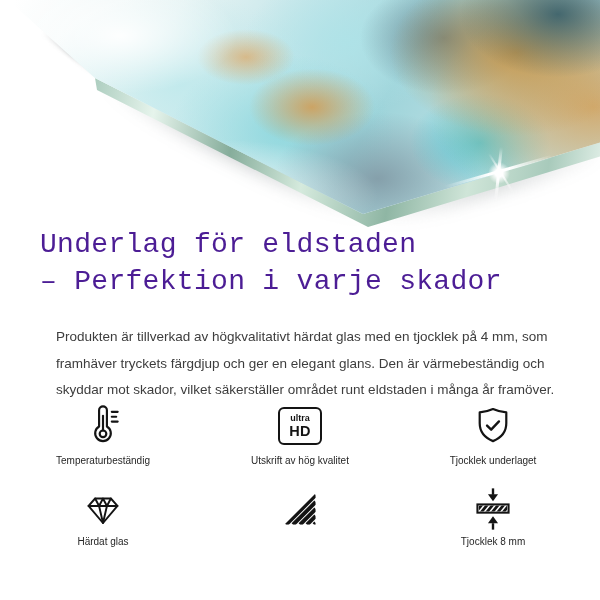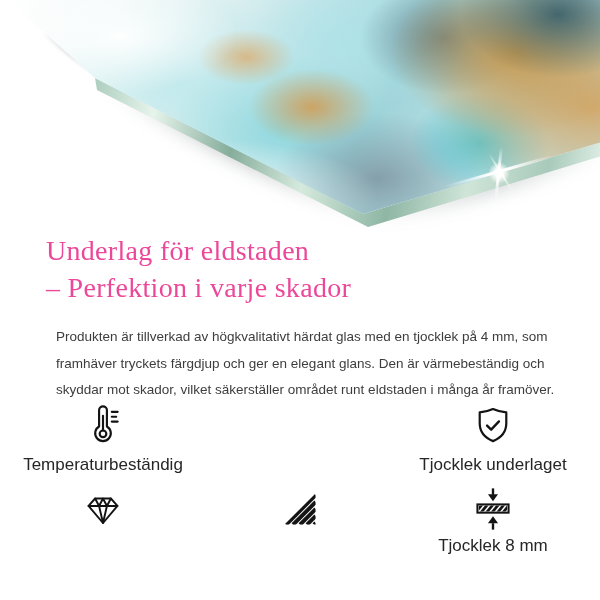--- a/index.html
+++ b/index.html
@@ -46,34 +46,34 @@
   .sp-ray-v{position:absolute;left:497px;top:147px;width:3px;height:54px;transform:rotate(6deg);
        background:linear-gradient(180deg, rgba(255,255,255,0), #fff 40%, #fff 60%, rgba(255,255,255,0));
        filter:blur(.6px);}
   .sp-ray-d{position:absolute;left:478px;top:172px;width:46px;height:2px;transform:rotate(58deg);
        background:linear-gradient(90deg, rgba(255,255,255,0), #fff 50%, rgba(255,255,255,0));
        filter:blur(.7px);}
   .sp-core{position:absolute;left:488px;top:162px;width:22px;height:22px;
        background:radial-gradient(circle, #fff 0 25%, rgba(255,255,255,0) 70%);}
 
   
-  .title{position:absolute;left:40px;top:226px;margin:6px;
-       font-family:Liberation Serif, serif;font-weight:400;
-       font-size:28px;line-height:37px;color:#ec4899;letter-spacing:.3px;}
+  .title{position:absolute;left:40px;top:226px;margin:0;
+       font-family:Liberation Mono, monospace;font-weight:400;
+       font-size:28px;line-height:37px;color:#4c1d95;letter-spacing:.3px;}
   .desc{position:absolute;left:40px;top:308px;width:535px;margin:16px;
        font-size:13.5px;line-height:26.5px;color:#3d3d3d;}
 
   
   .features{position:absolute;inset:0;}
   .cell{position:absolute;width:200px;text-align:center;}
   .c0{left:3px;top:402px}.c1{left:200px;top:402px}.c2{left:393px;top:402px}
   .c3{left:3px;top:487px}.c4{left:200px;top:487px}.c5{left:393px;top:487px}
   .ic{height:48px;display:flex;align-items:center;justify-content:center;}
   .c3 .ic,.c4 .ic,.c5 .ic{height:44px;}
-  .lbl{margin-top:5px;font-size:17px;color:#262626;}
+  .lbl{margin-top:5px;font-size:10px;color:#262626;}
   .icon-stroke{stroke:#141414;fill:none;stroke-width:2.2;stroke-linecap:round;stroke-linejoin:round;}
   .hdbox{width:40px;height:34px;border:2.5px solid #141414;border-radius:6px;
        display:flex;flex-direction:column;align-items:center;justify-content:center;color:#141414;}
   .hd-top{font-size:9px;font-weight:700;line-height:1;}
   .hd-bottom{font-size:14.5px;font-weight:800;line-height:1;margin-top:1px;letter-spacing:.3px;}
 </style>
 </head>
 <body>
 
 <div class="page">
@@ -106,40 +106,50 @@
         <svg width="44" height="44" viewBox="0 0 45 45">
           <path class="icon-stroke" d="M18.5 6.5 a4 4 0 0 1 8 0 v16.5 a8 8 0 1 1 -8 0 Z"></path>
           <circle class="icon-stroke" cx="22.5" cy="30.5" r="3.4"></circle>
           <path class="icon-stroke" d="M22.5 27 V12"></path>
           <path class="icon-stroke" d="M31.5 8 h6 M31.5 13 h4.5 M31.5 18 h6"></path>
         </svg>
       </div>
       <div class="lbl">Temperaturbeständig</div>
     </div>
 
+    <div class="cell c1">
+      <div class="ic">
+        <div class="hdbox">
+          <div class="hd-top">ultra</div>
+          <div class="hd-bottom">HD</div>
+        </div>
+      </div>
+      <div class="lbl">Utskrift av hög kvalitet</div>
+    </div>
 
     <div class="cell c2">
       <div class="ic">
         <svg width="44" height="44" viewBox="0 0 48 48">
           <path class="icon-stroke" style="stroke-width:2.4" d="M24 5.5 C28.5 7.5 33.5 8.8 38.5 9.2 V21 C38.5 30.5 32.5 37 24 40.5 C15.5 37 9.5 30.5 9.5 21 V9.2 C14.5 8.8 19.5 7.5 24 5.5 Z"></path>
           <path class="icon-stroke" style="stroke-width:2.6" d="M17.5 23.5 l4.5 4.5 l8.5 -9"></path>
         </svg>
       </div>
       <div class="lbl">Tjocklek underlaget</div>
     </div>
 
     <div class="cell c3">
       <div class="ic">
         <svg width="42" height="42" viewBox="0 0 48 48">
           <path class="icon-stroke" stroke-width="2" d="M15 12 H33 L40.5 20.5 L24 40 L7.5 20.5 Z"></path>
           <path class="icon-stroke" stroke-width="2" d="M7.5 20.5 H40.5"></path>
           <path class="icon-stroke" stroke-width="2" d="M15 12 L19.5 20.5 L24 12 L28.5 20.5 L33 12"></path>
           <path class="icon-stroke" stroke-width="2" d="M19.5 20.5 L24 40 L28.5 20.5"></path>
         </svg>
       </div>
+      <div class="lbl">Härdat glas</div>
     </div>
 
     <div class="cell c4">
       <div class="ic">
         <svg width="42" height="42" viewBox="0 0 48 48">
           <defs>
               <clipPath id="tri">
                 <path d="M6 42 L42 6 L42 42 Z"></path>
               </clipPath>
             </defs>

